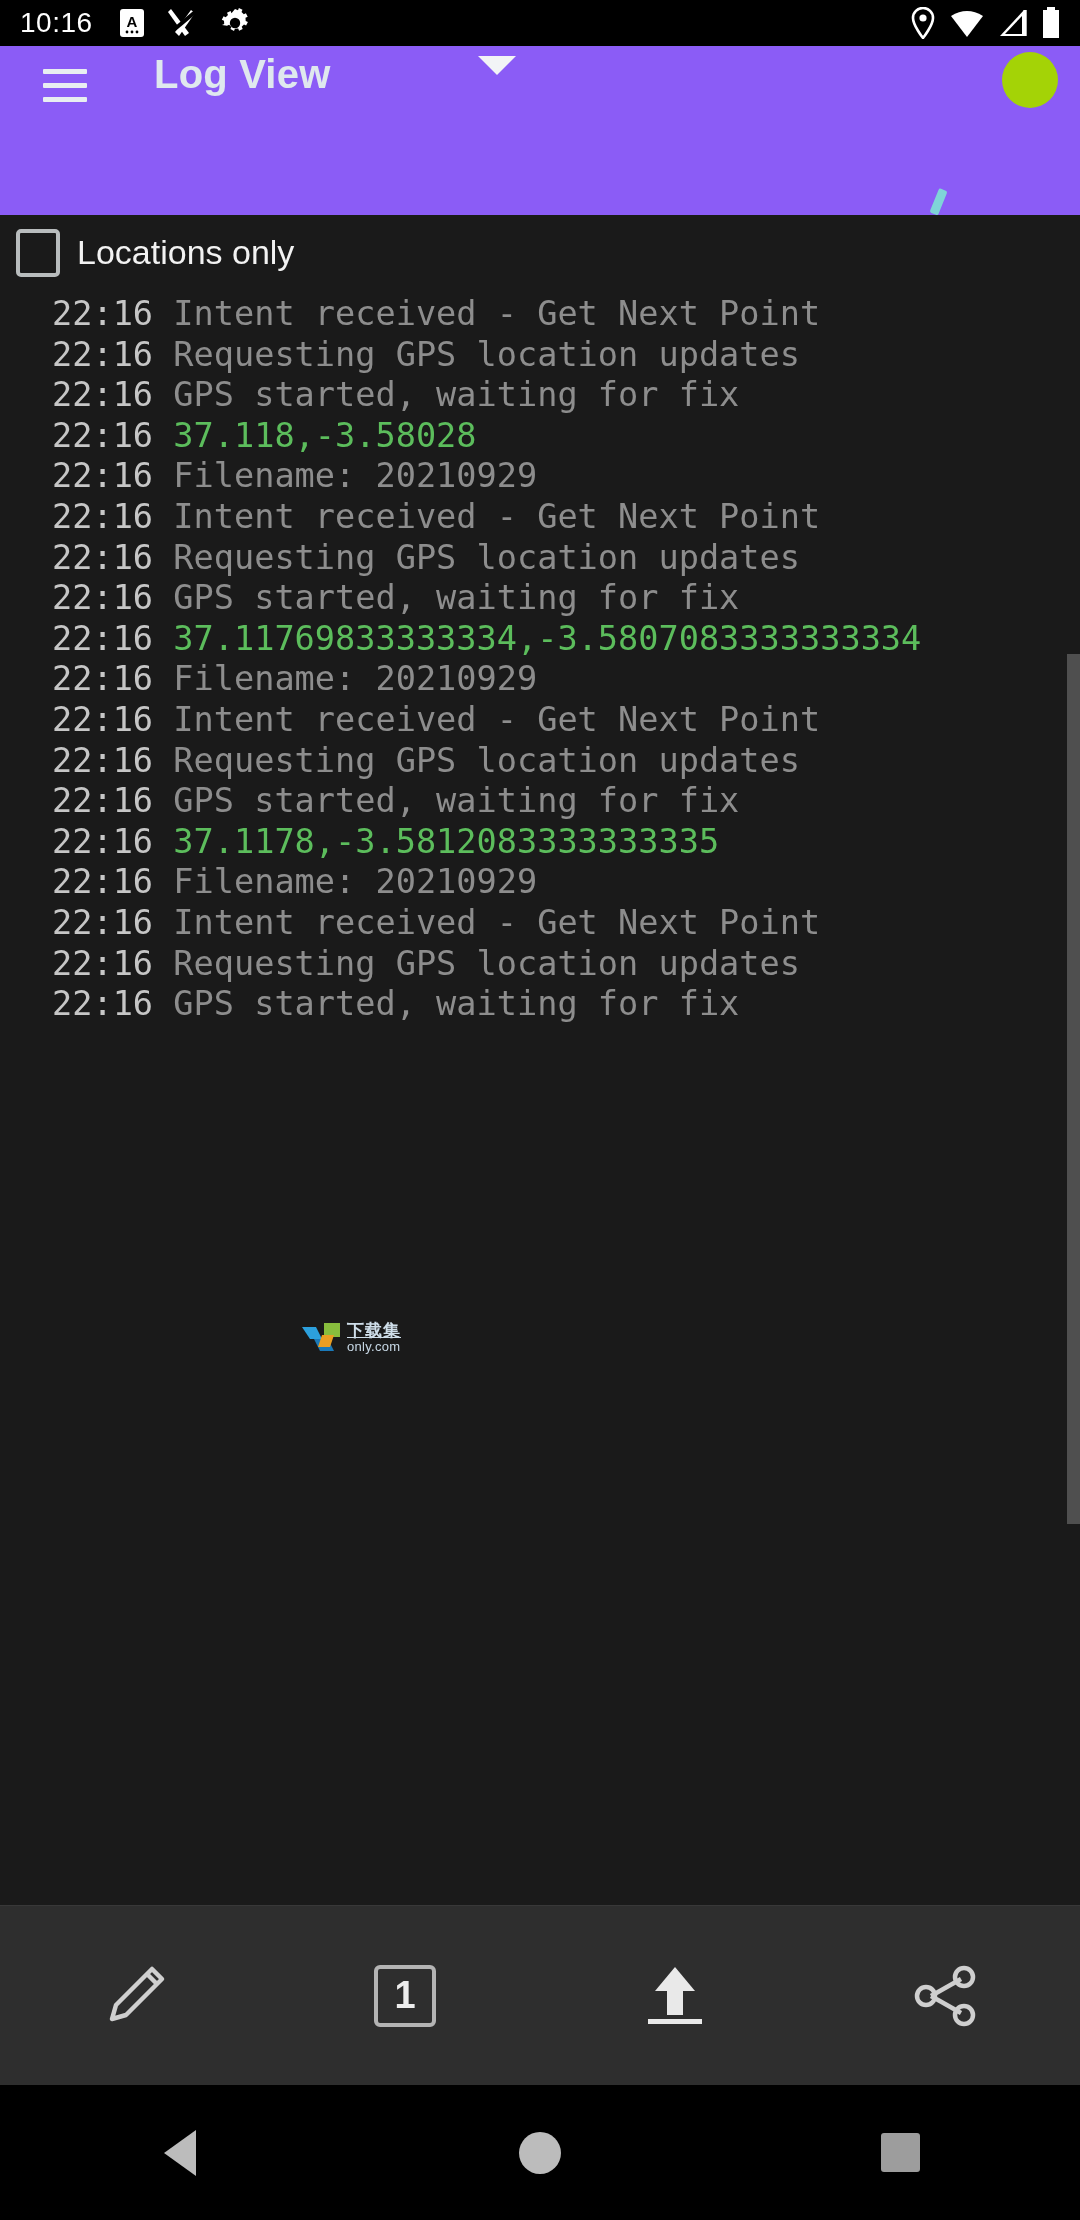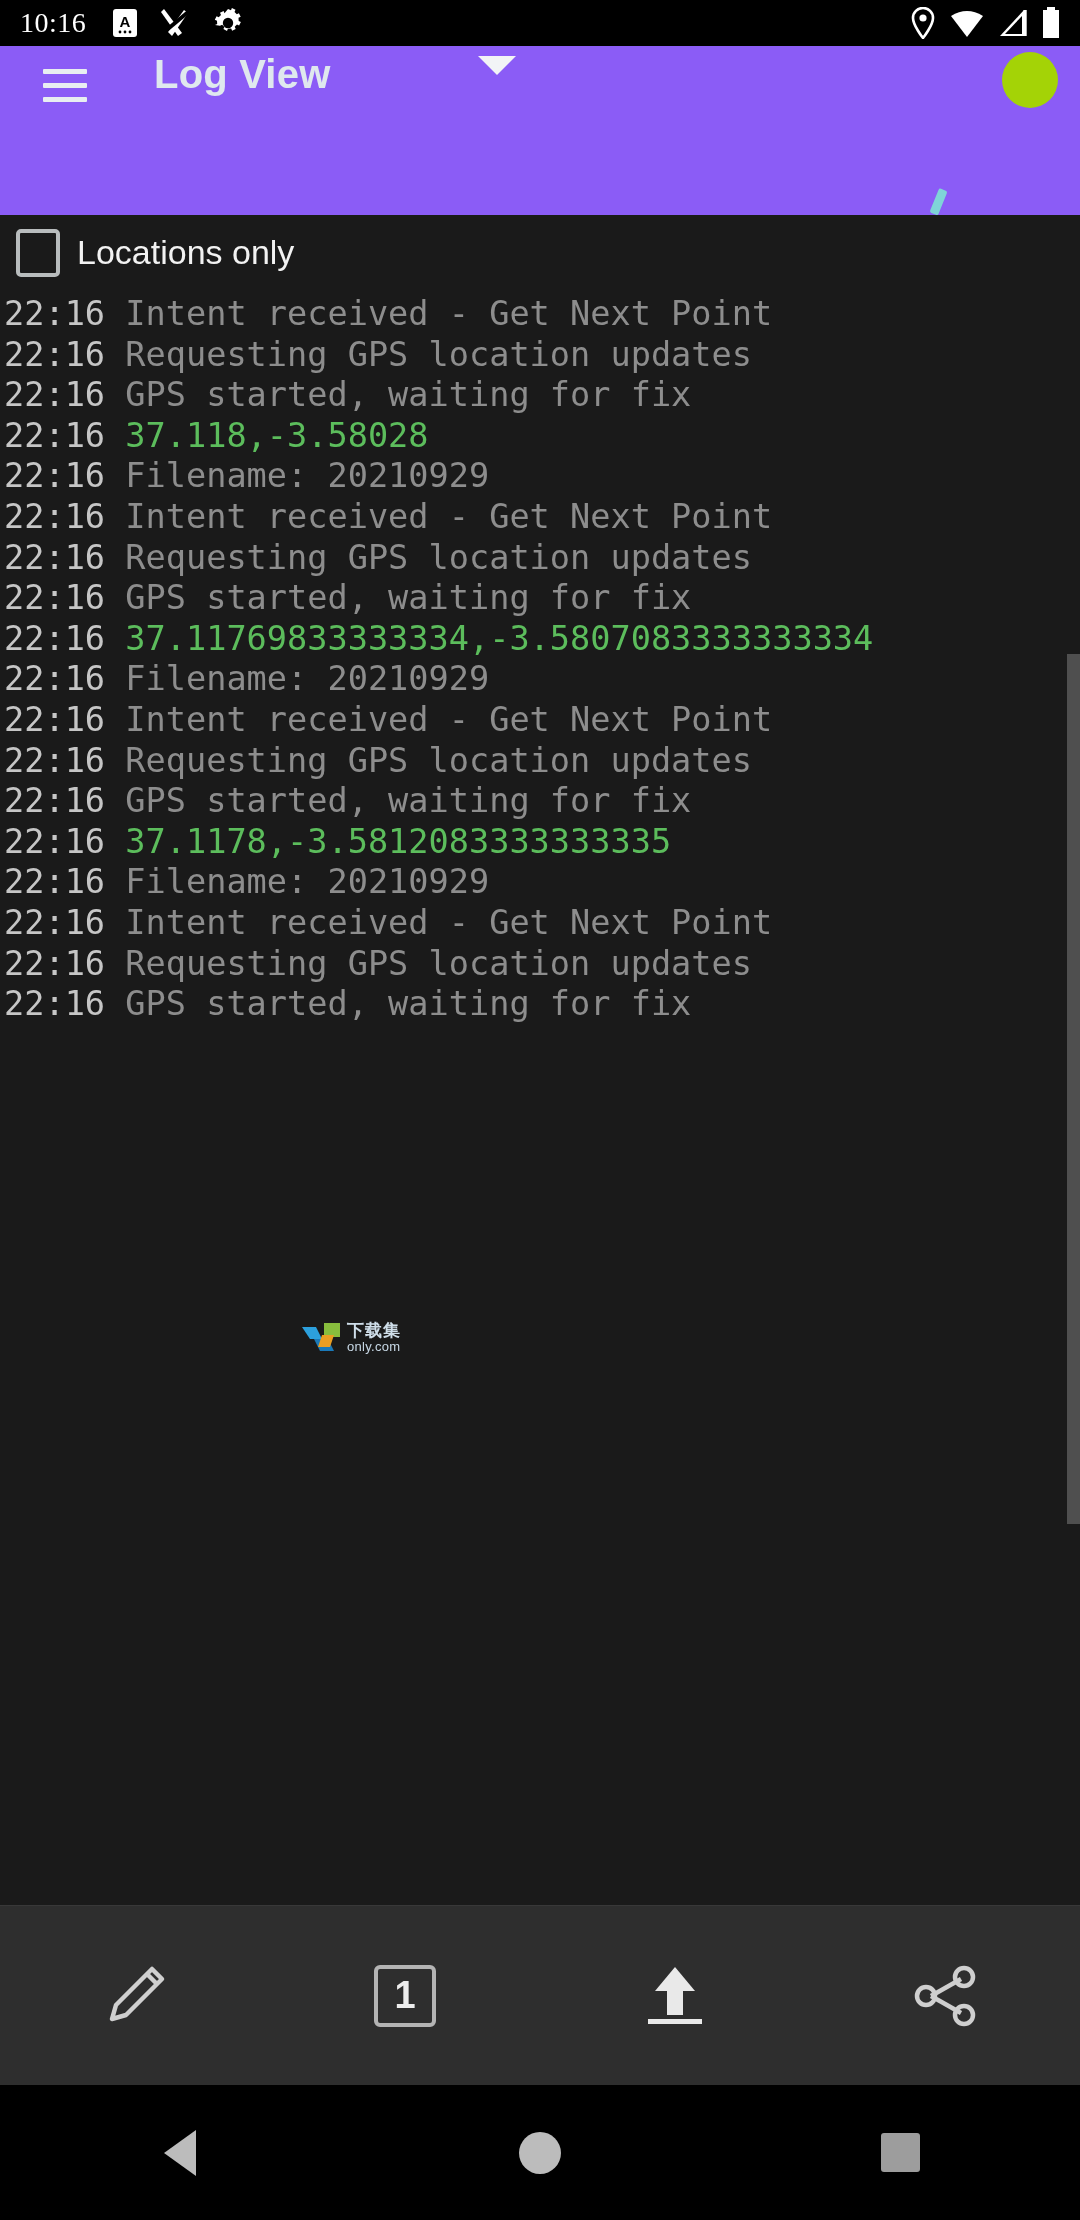--- a/index.html
+++ b/index.html
@@ -4,21 +4,21 @@
 <style>
   * { margin:0; padding:0; box-sizing:border-box; }
   html,body { width:1080px; height:2220px; background:#000; overflow:hidden; }
   body { font-family:"Liberation Sans", sans-serif; }
 
   
   #status-bar {
     height:46px; background:#000; display:flex; align-items:center;
     padding:0 20px; position:relative;
   }
-  #status-clock { color:#fff; font-size:28px; letter-spacing:0.5px; font-family:Liberation Serif, serif;text-align:right; }
+  #status-clock { color:#fff; font-size:28px; letter-spacing:0.5px; font-family:Liberation Sans, sans-serif;text-align:right; }
   .status-left-icons { display:flex; align-items:center; gap:22px; margin-left:26px; }
   .status-right-icons { display:flex; align-items:center; gap:14px; position:absolute; right:20px; top:0; height:46px; }
   .sicon { display:block; }
 
   
   #app-bar {
     height:169px; background:#8b5cf6; display:flex; 
     position:relative; padding:6px 22px;
   }
   #hamburger-btn { width:66px; height:66px; display:flex; flex-direction:column;
@@ -52,32 +52,32 @@
   
   #log-area {
     position:relative; height:1615px; background:#1a1a1a; overflow:hidden;
     padding:0 2px 0 4px;
   }
   #log-list {
     font-family:"DejaVu Sans Mono", monospace;
     font-size:33.6px; line-height:40.6px; padding-top:4px;
     letter-spacing:0px;
   }
-  .log-line { white-space:pre-wrap; word-break:break-all; }
+  .log-line { white-space:pre-wrap; word-break:break-all;margin-left:48px; }
   .log-ts { color:#c6c6c6; }
   .log-msg { color:#8d8d8d; }
   .log-msg.coord { color:#5cbd5c; }
   #log-scrollbar-track { position:absolute; right:0; top:182px; width:13px; bottom:20px; }
   #log-scrollbar-thumb { position:absolute; right:0; top:182px; width:13px; height:870px; background:#4f4f4f; }
 
   
   #watermark { position:absolute; left:300px; top:1022px; width:160px; height:50px;
     display:flex; align-items:center; opacity:0.95; }
   #watermark-text { display:flex; flex-direction:column; justify-content:center; margin-left:3px; }
-  .wm-cn { color:#d9e9f5; font-size:17px; line-height:19px; font-weight:bold; letter-spacing:1px; }
+  .wm-cn { color:#d9e9f5; font-size:17px; line-height:19px; font-weight:bold; letter-spacing:1px;text-decoration:underline; }
   .wm-url { color:#cfe0ee; font-size:13px; line-height:14px; letter-spacing:0.3px; }
 
   
   #bottom-toolbar {
     height:180px; background:#2e2e2e; display:flex; align-items:center;
     justify-content:space-around; border-top:1px solid #383838;
   }
   .tb-btn { width:180px; height:180px; display:flex; align-items:center; justify-content:center; }
   #page-count-box {
     width:62px; height:62px; border:4px solid #b4b4b4; border-radius:6px;

